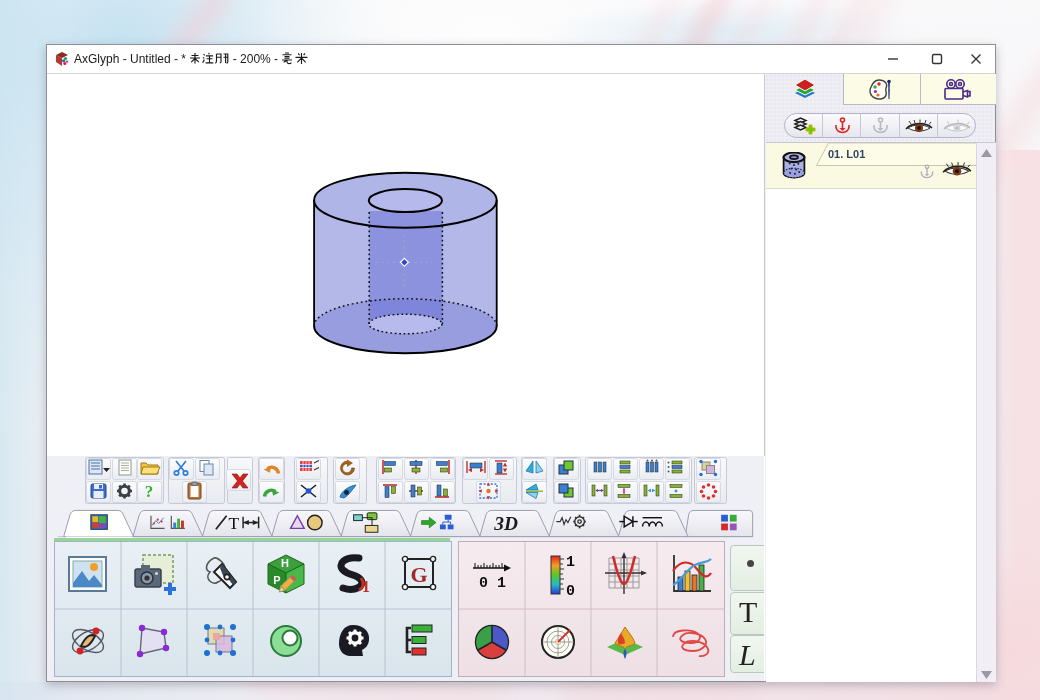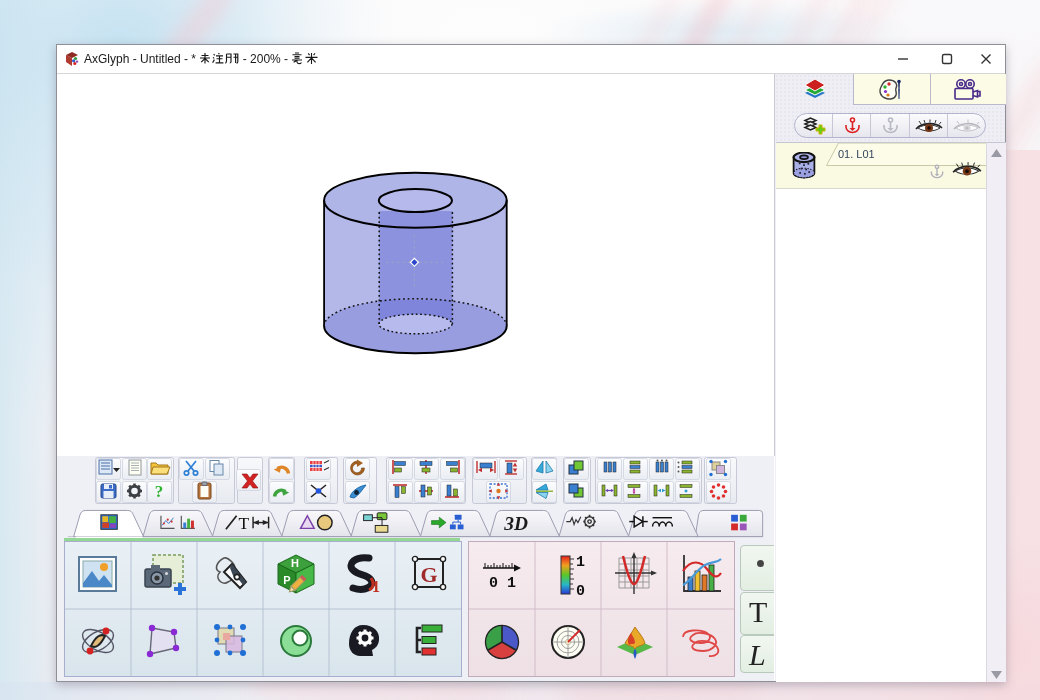--- a/index.html
+++ b/index.html
@@ -2,21 +2,21 @@
 <html><head>
 <meta charset="utf-8">
 <style>
 html,body{margin:0;padding:0;width:1040px;height:700px;overflow:hidden;}
 body{font-family:"Liberation Sans",sans-serif;position:relative;background:#f2f0f3;}
 .abs{position:absolute;}
 
 #bg{position:absolute;inset:0;overflow:hidden;}
 .streak{position:absolute;filter:blur(9px);border-radius:40%;}
 
-#win{position:absolute;left:46px;top:44px;width:948px;height:636px;background:#fff;border:1px solid #8f8f98;box-shadow:0 3px 9px rgba(90,80,100,.35);margin-left:10px;}
+#win{position:absolute;left:46px;top:44px;width:948px;height:636px;background:#fff;border:1px solid #8f8f98;box-shadow:0 3px 9px rgba(90,80,100,.35);}
 #titlebar{position:absolute;left:0;top:0;width:948px;height:28px;background:#fff;border-bottom:1px solid #d5d5d8;}
 #title{position:absolute;left:27px;top:0;height:28px;line-height:28px;font-size:12px;color:#1a1a1a;white-space:nowrap;}
 .wbtn{position:absolute;top:0;width:30px;height:28px;text-align:center;}
 
 #canvas{position:absolute;left:0;top:29px;width:717px;height:382px;background:#fff;border-right:1px solid #c9c9d2;}
 
 #rpanel{position:absolute;left:718px;top:29px;width:230px;height:607px;background:#efeef4;background-image:radial-gradient(#e7e7ef 0.9px,transparent 0.9px);background-size:4px 4px;}
 .rtab{position:absolute;top:0;height:30px;}
 .rtab.cream{background:#fbfbe6;border-bottom:1px solid #b9b9cb;}
 #pill{position:absolute;left:19px;top:39px;width:190px;height:23px;border:1px solid #b3b3cd;border-radius:13px;background:linear-gradient(#fbfbfd,#e6e6ee);display:flex;overflow:hidden;}
@@ -212,21 +212,21 @@
             </g>
       </svg>
         </div>
     </div>
 
     <div id="llist">
       <div id="lrow">
         <svg class="abs" style="left:43px;top:0" width="167" height="23" viewBox="0 0 152 23">
           <path d="M0 22.5 L12 0 L167 0 L167 22.5 Z" fill="#fcfce9" stroke="#c9c9a8" stroke-width="1"></path>
         </svg>
-        <div class="abs" style="left:62px;top:5px;font-size:11px;font-weight:normal;color:#33465e;">01. L01</div>
+        <div class="abs" style="left:62px;top:5px;font-size:11px;font-weight:bold;color:#33465e;">01. L01</div>
         <svg class="abs" style="left:15px;top:9px" width="26" height="28" viewBox="0 0 30 32">
           <path d="M3 6 L3 24 A12 5.5 0 0 0 27 24 L27 6 Z" fill="#aab0e8" stroke="#111" stroke-width="2"></path>
           <ellipse cx="15" cy="24" rx="12" ry="5.5" fill="#9aa0e0" stroke="#111" stroke-width="1.2" stroke-dasharray="1.5 1.8"></ellipse>
           <ellipse cx="15" cy="6" rx="12" ry="5.5" fill="#b0b5e9" stroke="#111" stroke-width="2.4"></ellipse>
           <ellipse cx="15" cy="6" rx="4.6" ry="2.2" fill="#8d93dd" stroke="#111" stroke-width="2"></ellipse>
           <g fill="#223">
               <rect x="9" y="12" width="2" height="2"></rect>
               <rect x="14" y="14" width="2" height="2"></rect>
               <rect x="19" y="12.5" width="2" height="2"></rect>
               <rect x="11" y="18" width="2" height="2"></rect>

